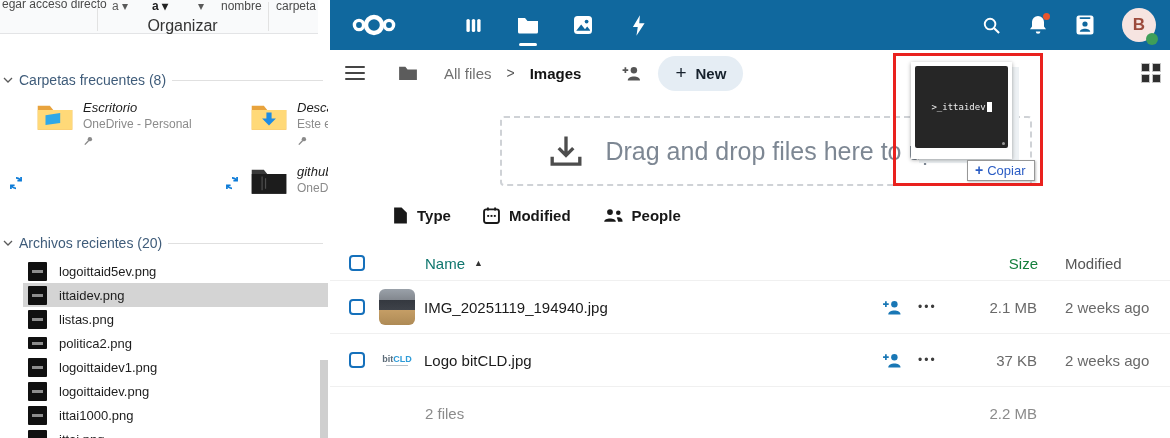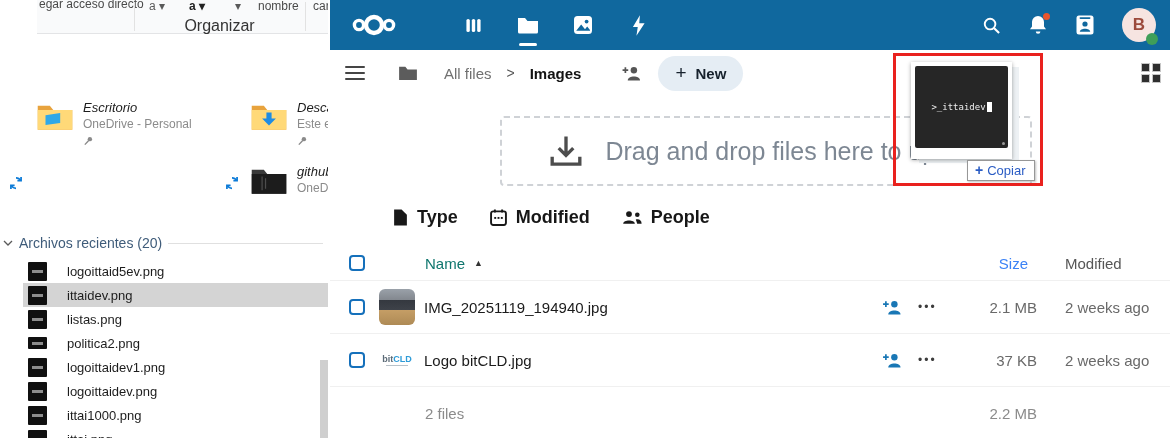--- a/index.html
+++ b/index.html
@@ -1,21 +1,21 @@
 <!DOCTYPE html>
 <html><head>
 <meta charset="utf-8">
 <style>
   html,body{margin:0;padding:0;}
   body{width:1170px;height:438px;position:relative;overflow:hidden;background:#fff;
        font-family:"Liberation Sans",sans-serif;-webkit-font-smoothing:antialiased;}
 
   
   .explorer{position:absolute;left:0;top:0;width:328px;height:438px;background:#fff;overflow:hidden;}
-  .ribbon{position:absolute;top:0;left:0;width:318px;height:33px;background:#f9fafb;border-bottom:1px solid #e3e4e6;margin-left:37px;}
+  .ribbon{position:absolute;top:0;left:0;width:318px;height:33px;background:#f9fafb;border-bottom:1px solid #e3e4e6;}
   .vdiv{position:absolute;top:2px;bottom:2px;width:1px;background:#e2e2e2;}
   .paste-label{position:absolute;top:-3px;left:2px;font-size:12px;color:#4a4a4a;white-space:nowrap;}
   .rbtn{position:absolute;top:-1px;font-size:12px;color:#5a5a5a;white-space:nowrap;}
   .rbtn.bold{color:#222;font-weight:bold;}
   .rlabel{position:absolute;top:-1px;font-size:12px;color:#4a4a4a;}
   .organizar{position:absolute;top:17px;left:120px;width:125px;text-align:center;font-size:16px;color:#333;}
   .addr-row{position:absolute;top:34px;left:0;width:318px;height:26px;border-bottom:1px solid #e6e6e6;display:flex;align-items:center;}
   .addr-label{font-size:13px;color:#1f1f1f;margin-left:6px;}
   .sec-header{position:absolute;left:3px;width:320px;display:flex;align-items:center;gap:6px;}
   .sec-title{font-size:14px;color:#3f5c7a;white-space:nowrap;}
@@ -23,21 +23,21 @@
   #sec-frequent{top:72px;} #sec-recent{top:235px;}
   .tile{position:absolute;display:flex;gap:9px;align-items:flex-start;}
   .ficon{flex:none;}
   .tile-name{font-size:13px;color:#1d1d1d;line-height:1.2;white-space:nowrap;font-style:italic;}
   .tile-sub{font-size:12px;color:#8b8b8b;line-height:1.35;white-space:nowrap;}
   #tile-0{left:36px;top:100px;} #tile-1{left:250px;top:100px;}
   #tile-2{left:36px;top:164px;} #tile-3{left:250px;top:164px;}
   .syncico{position:absolute;}
   #sync-2{left:9px;top:176px;} #sync-3{left:225px;top:176px;}
   .recent-list{position:absolute;top:259px;left:0;width:328px;}
-  .file-row{height:24px;display:flex;align-items:center;gap:20px;padding-left:5px;margin-left:23px;}
+  .file-row{height:24px;display:flex;align-items:center;gap:12px;padding-left:5px;margin-left:23px;}
   .file-row.selected{background:#d4d4d4;}
   .fthumb{width:19px;height:19px;background:#101010;border-radius:1px;flex:none;
           display:flex;align-items:center;justify-content:center;}
   .fthumb i{display:block;width:11px;height:3px;background:#8d8d8d;}
   .fname{font-size:13px;color:#1d1d1d;white-space:nowrap;}
   .exp-scroll-thumb{position:absolute;right:0;top:360px;width:8px;height:78px;background:#cfcfcf;}
 
   
   .nextcloud{position:absolute;left:330px;top:0;width:840px;height:438px;background:#fff;}
   .nc-header{position:absolute;top:0;left:0;right:0;height:50px;background:#10689e;display:flex;align-items:center;}
@@ -79,29 +79,29 @@
               display:flex;align-items:center;justify-content:center;}
   .drag-thumb-text{font-family:"DejaVu Sans Mono",monospace;font-size:9px;color:#efefef;white-space:nowrap;}
   .cursor-block{display:inline-block;width:5px;height:10px;background:#fff;margin-left:1px;vertical-align:-2px;}
   .thumb-dot{position:absolute;right:3px;bottom:3px;width:3px;height:3px;background:#9a9a9a;border-radius:50%;}
   .copy-tooltip{position:absolute;left:637px;top:160px;z-index:43;background:#fff;border:1px solid #979797;
                 box-shadow:1px 1px 2px rgba(0,0,0,.25);padding:1px 9px 2px 7px;font-size:13px;color:#2a5cc4;
                 display:flex;align-items:center;gap:4px;white-space:nowrap;}
   .copy-plus{font-size:14px;font-weight:bold;}
 
   .nc-filters{position:absolute;top:207px;left:63px;display:flex;align-items:center;gap:32px;}
-  .filter-chip{display:flex;align-items:center;gap:9px;font-size:18px;font-weight:bold;color:#171717;cursor:pointer;}
+  .filter-chip{display:flex;align-items:center;gap:9px;font-size:15px;font-weight:bold;color:#171717;cursor:pointer;}
 
   .nc-table{position:absolute;top:246px;left:0;right:0;}
   .checkbox{width:16px;height:16px;border:2px solid #1570bb;border-radius:4px;background:#fff;box-sizing:border-box;flex:none;cursor:pointer;}
   .t-header{position:relative;height:34px;display:flex;align-items:center;}
   .t-header .checkbox{margin-left:19px;}
   .th-name{margin-left:60px;font-size:15px;color:#0f766e;cursor:pointer;}
   .th-sort{margin-left:9px;font-size:9px;color:#333;}
-  .th-size{position:absolute;right:142px;font-size:15px;color:#3b82f6;}
+  .th-size{position:absolute;right:132px;font-size:15px;color:#15803d;}
   .th-mod{position:absolute;left:735px;font-size:15px;color:#565656;}
   .t-row{position:relative;height:52px;display:flex;align-items:center;border-top:1px solid #f0f0f0;}
   .t-row .checkbox{margin-left:19px;}
   .row-thumb{margin-left:14px;width:36px;height:36px;border-radius:6px;flex:none;overflow:hidden;}
   .thumb-photo{background:linear-gradient(180deg,#9aa1a9 0%,#83888f 30%,#34383f 30%,#3e4249 58%,#c59e66 58%,#ae8a55 100%);}
   .thumb-bitcld{background:#fff;display:flex;flex-direction:column;align-items:center;justify-content:center;}
   .bitcld-text{font-size:9px;font-weight:bold;color:#5c6b77;letter-spacing:0;}
   .bitcld-cld{color:#2d9bd8;}
   .bitcld-line{width:22px;height:1px;background:#b9c2c9;margin-top:1px;}
   .row-name{margin-left:9px;font-size:15px;color:#1b1b1b;white-space:nowrap;}
@@ -124,20 +124,27 @@
     <span class="rbtn" style="left:112px">a ▾</span>
     <span class="rbtn bold" style="left:152px">a ▾</span>
     <span class="rbtn" style="left:198px">▾</span>
     <span class="rlabel" style="left:221px">nombre</span>
     <div class="vdiv" style="left:268px"></div>
     <span class="rlabel" style="left:276px">carpeta</span>
     <span class="organizar">Organizar</span>
   </div>
 
 
+  <div class="sec-header" id="sec-frequent">
+    <svg width="10" height="10" viewBox="0 0 10 10">
+        <path d="M1 3 L5 7 L9 3" stroke="#5a5a5a" stroke-width="1.3" fill="none"></path>
+      </svg>
+    <span class="sec-title">Carpetas frecuentes (8)</span>
+    <div class="sec-rule"></div>
+  </div>
 
   <div class="tile" id="tile-0">
     <svg class="ficon" width="38" height="32" viewBox="0 0 44 36">
       <path d="M2 6 h14 l4 5 h22 v23 H2 z" fill="#e8a33d"></path>
       <path d="M2 11 h40 v23 H2 z" fill="#ffd978"></path>
       <path d="M11 17 l17 -2.5 v11.5 l-17 2.5 z" fill="#2fa8e8"></path>
     </svg>
     <div>
       <div class="tile-name">Escritorio</div>
       <div class="tile-sub">OneDrive - Personal</div>

